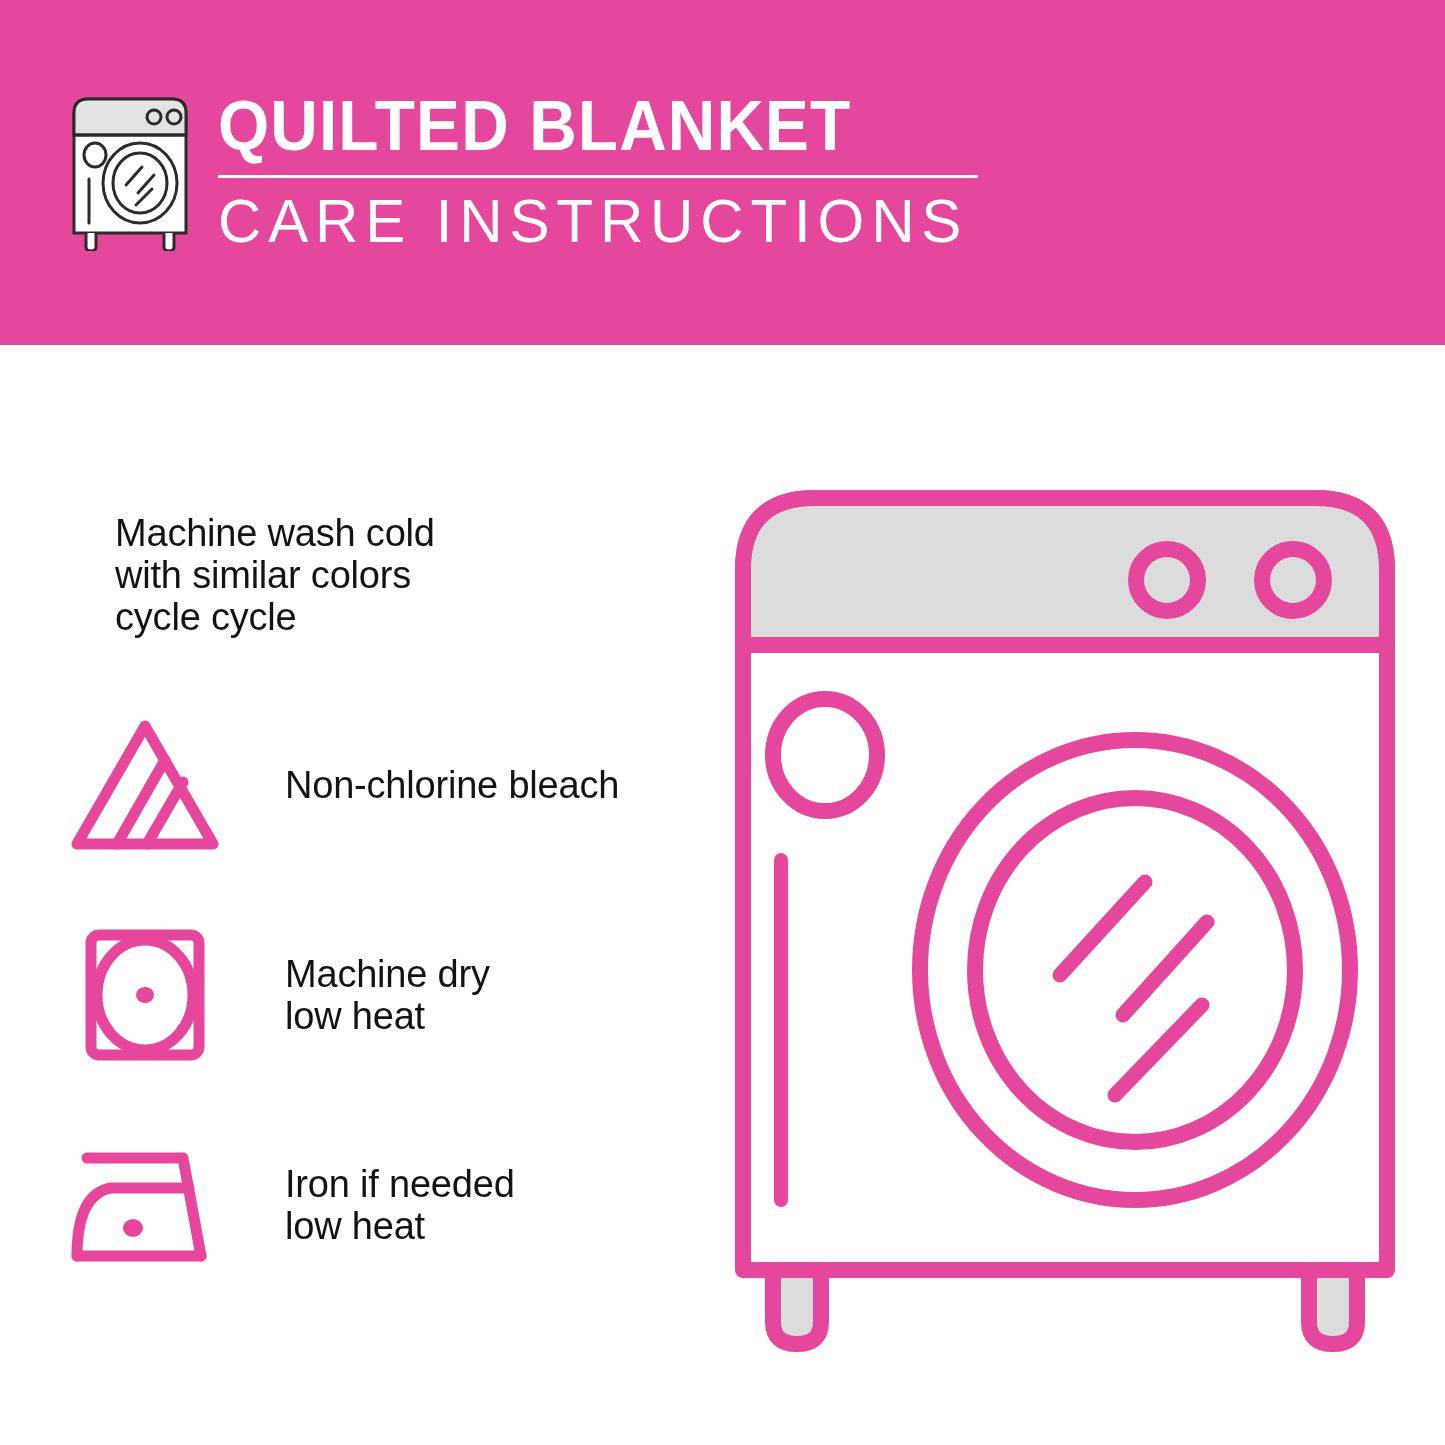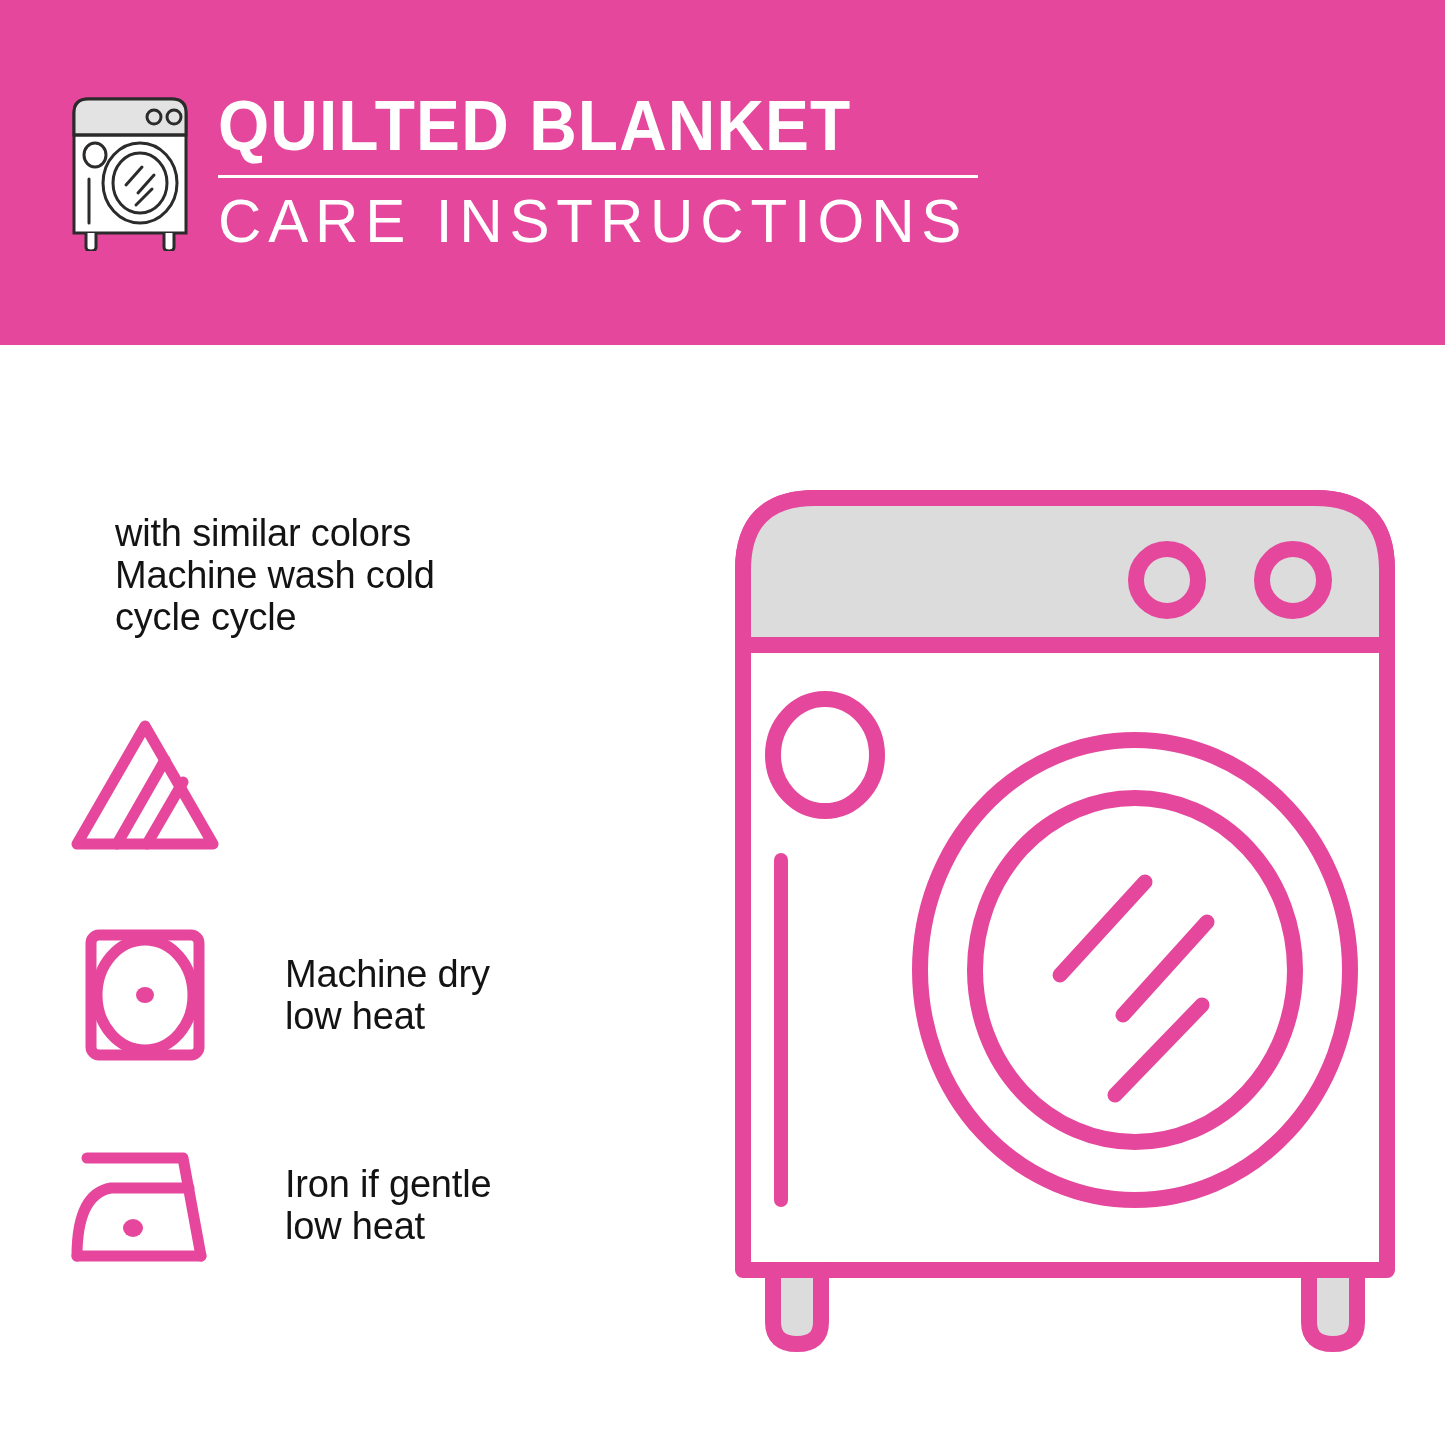--- a/index.html
+++ b/index.html
@@ -157,37 +157,38 @@
         <div class="title-sub">CARE INSTRUCTIONS</div>
       </div>
 
     </div>
   </div>
 
   <div class="care-list">
 
     <div class="care-row">
       <div class="care-text">
+        <span>Machine wash cold</span>
         <span>with similar colors</span>
-        <span>Machine wash cold</span>
         <span>cycle cycle</span>
       </div>
     </div>
 
     <div class="care-row">
       <div class="care-symbol">
         <svg viewBox="0 0 160 150" width="160" height="150">
           <g fill="none" stroke="#e6479d" stroke-width="11" stroke-linecap="round" stroke-linejoin="round">
             <path d="M12 134 L80 16 L148 134 Z"></path>
             <line x1="52" y1="134" x2="100" y2="50"></line>
             <line x1="82" y1="134" x2="118" y2="72"></line>
           </g>
         </svg>
       </div>
       <div class="care-text">
+        <span>Non-chlorine bleach</span>
       </div>
     </div>
 
     <div class="care-row">
       <div class="care-symbol">
         <svg viewBox="0 0 160 150" width="160" height="150">
           <g fill="none" stroke="#e6479d" stroke-width="11" stroke-linecap="round" stroke-linejoin="round">
             <rect x="26" y="15" width="108" height="120" rx="8" ry="8"></rect>
             <ellipse cx="80" cy="75" rx="48" ry="55"></ellipse>
           </g>
@@ -207,21 +208,21 @@
 
             <path d="M22 28 L118 28 L136 126"></path>
 
             <path d="M12 126 Q12 64 46 58 L124 58"></path>
             <line x1="12" y1="126" x2="136" y2="126"></line>
           </g>
           <ellipse cx="68" cy="98" rx="10" ry="9" fill="#e6479d"></ellipse>
         </svg>
       </div>
       <div class="care-text">
-        <span>Iron if gentle</span>
+        <span>Iron if needed</span>
         <span>low heat</span>
       </div>
     </div>
 
   </div>
 
   <div class="machine-wrap">
     <svg viewBox="0 0 700 900" width="700" height="900">
 
       <path d="M28 100 Q28 28 100 28 L600 28 Q672 28 672 100 L672 800 L28 800 Z" fill="#ffffff" stroke="#e5479c" stroke-width="16" stroke-linejoin="round"></path>

